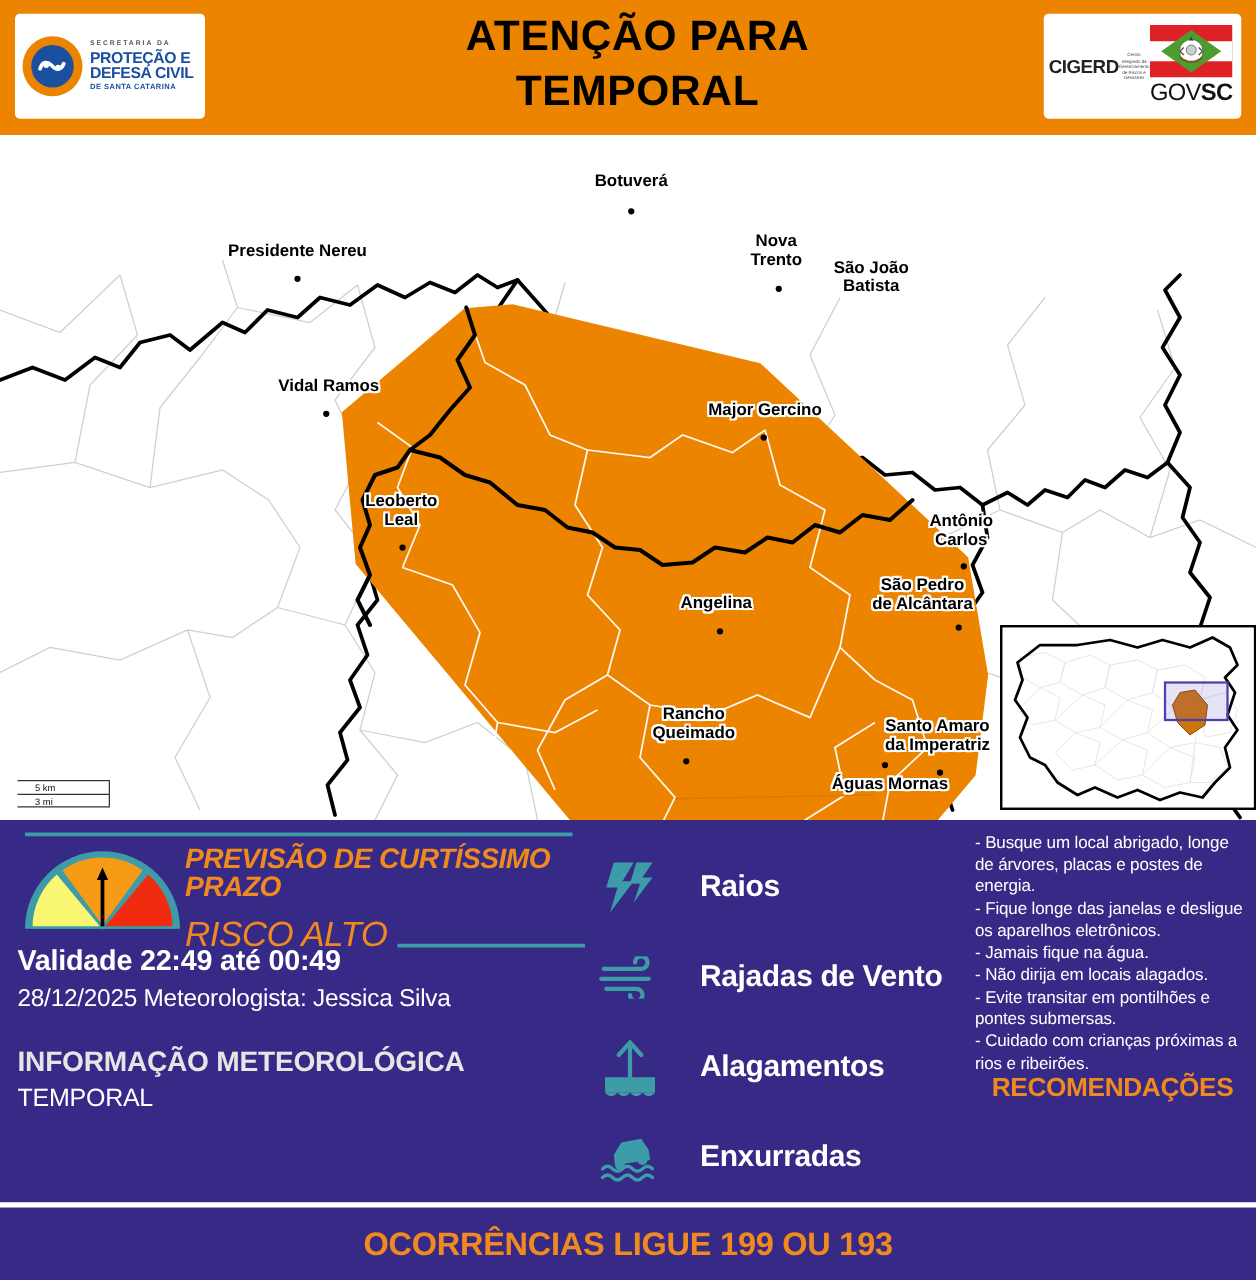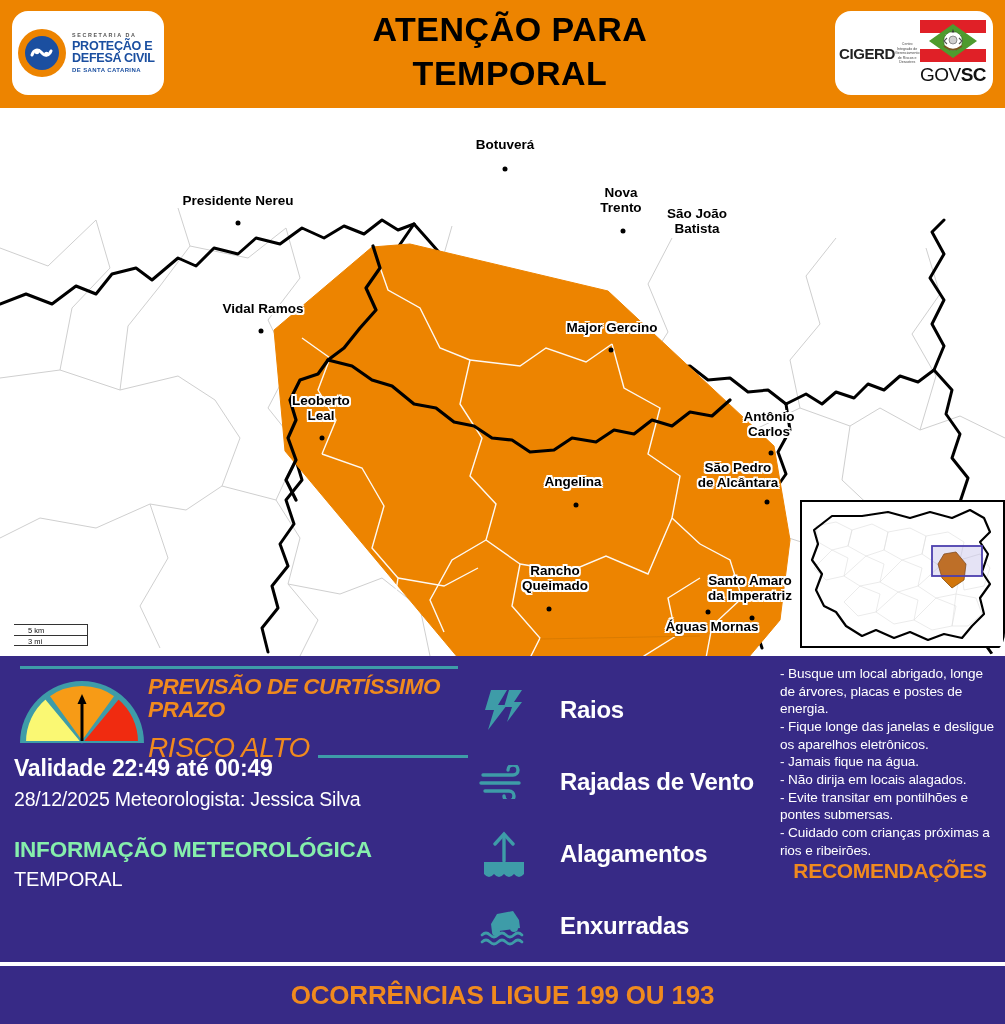--- a/index.html
+++ b/index.html
@@ -25,21 +25,21 @@
     left: 0; top: 0;
     width: 1005px;
     height: 108px;
     background: #ED8400;
     display: flex;
     align-items: center;
   }
 
   .logo-box {
     background: #ffffff;
-    border-radius: 16px;
+    border-radius: 4px;
     display: flex;
     align-items: center;
     justify-content: center;
     overflow: hidden;
   }
 
   #logo-left {
     position: absolute;
     left: 12px; top: 11px;
     width: 152px; height: 84px;
@@ -97,21 +97,20 @@
   .govsc-name b { font-weight: 800; }
 
   
   #map {
     position: absolute;
     left: 0; top: 108px;
     width: 1005px;
     height: 548px;
     background: #ffffff;
     overflow: hidden;
-    border-radius: 23px;
   }
   #map svg { display:block; }
 
   .city-label {
     position: absolute;
     font-size: 13.5px;
     font-weight: 700;
     color: #000;
     line-height: 1.08;
     white-space: pre-line;
@@ -194,21 +193,21 @@
 
   #validity {
     color: #ffffff; font-weight: 700; font-size: 23px;
     margin-top: 6px; letter-spacing: -0.2px;
   }
   #datemet {
     color: #ffffff; font-weight: 400; font-size: 19.5px;
     margin-top: 6px; letter-spacing: -0.2px;
   }
   #info-head {
-    color: #86efac; font-weight: 700; font-size: 22.5px;
+    color: #e5e5e5; font-weight: 700; font-size: 22.5px;
     margin-top: 26px; letter-spacing: -0.2px;
   }
   #info-body {
     color: #ffffff; font-weight: 400; font-size: 20px;
     margin-top: 5px; letter-spacing: -0.2px;
   }
 
   
   #col-mid { position: absolute; left: 478px; top: 18px; width: 290px; }
   .hazard {

